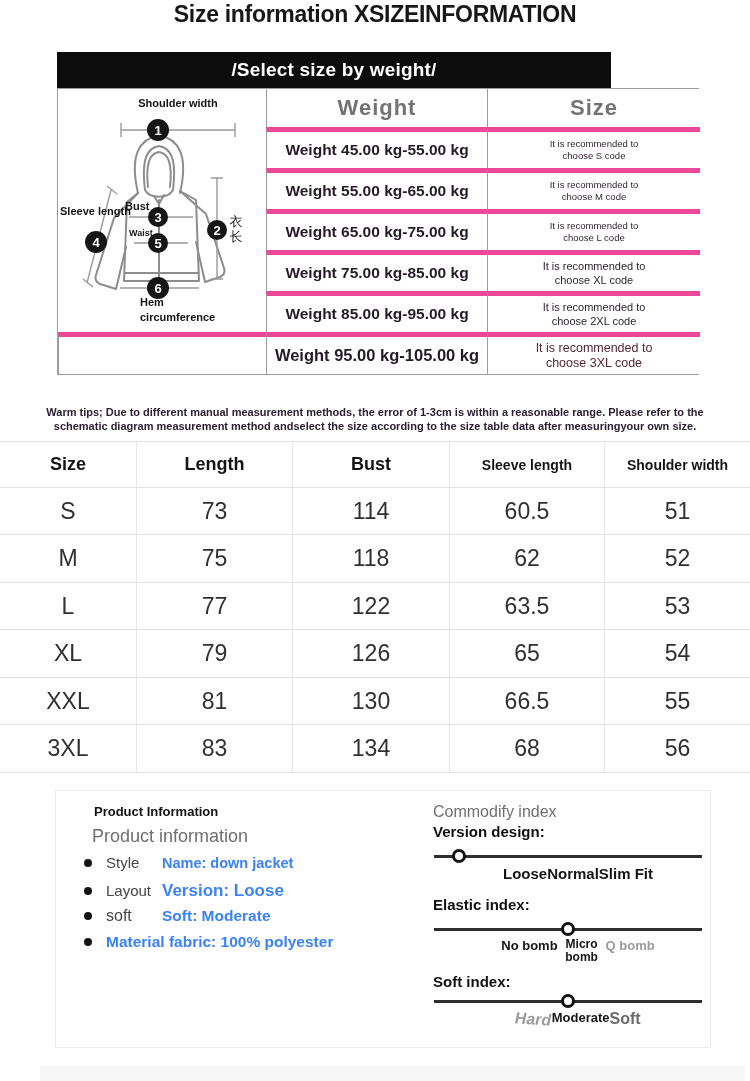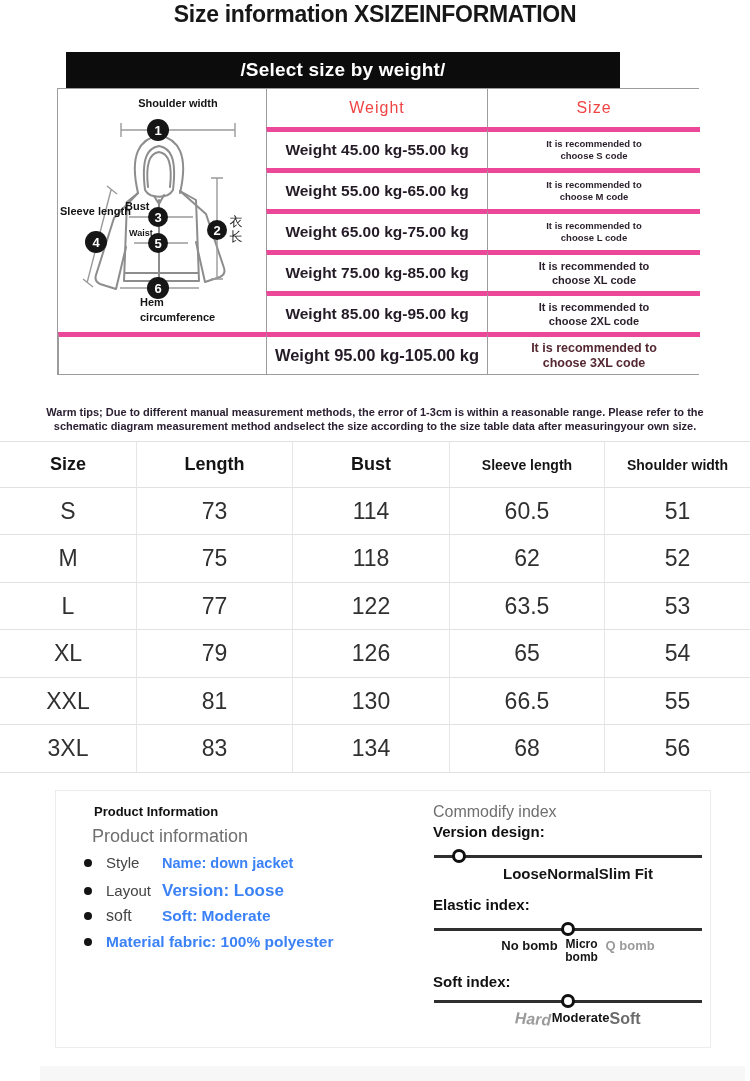--- a/index.html
+++ b/index.html
@@ -11,36 +11,36 @@
   }
   
   .page-title {
     position:absolute; top:1px; left:0; width:100%; text-align:center;
     font-size:23px; font-weight:bold; letter-spacing:-0.3px; color:#171717;
   }
   
   .banner {
     position:absolute; left:57px; top:52px; width:554px; height:36px;
     background:#0c0c0c; color:#fff; display:flex; align-items:center; justify-content:center;
-    font-size:19px; font-weight:bold; letter-spacing:0.2px;margin-left:9px;
+    font-size:19px; font-weight:bold; letter-spacing:0.2px;
   }
   
   .wgrid {
     position:absolute; left:57px; top:88px; width:642px;
     display:grid; grid-template-columns:208px 221px 213px;
     grid-template-rows:38px 41px 41px 41px 41px 41px 42px;
     border:1px solid #9c9c9c;
   }
   .wcell { border-left:1px solid #9c9c9c; border-top:5px solid #ec4899;
     display:flex; flex-direction:column; align-items:center; justify-content:center;
     text-align:center; background:#fff; }
   .wcell.nt { border-top:none; } .wcell.nl { border-left:none; }
-  .whead { font-size:16px; font-weight:normal; color:#ef4444; letter-spacing:1px; }
+  .whead { font-size:22px; font-weight:bold; color:#737373; letter-spacing:1px; }
   .wweight { font-size:15.5px; font-weight:bold; color:#241b26; }
-  .wrec { font-size:9.5px; font-weight:bold; color:#2a1f2b; line-height:12px; }
+  .wrec { font-size:9.5px; font-weight:normal; color:#2a1f2b; line-height:12px; }
   .wrec.md { font-size:11px; line-height:14px; }
   .row6 .wweight { font-size:16.5px; }
   .row6 .wrec { font-size:12.5px; line-height:15px; color:#542731; }
   .diagram-cell { grid-column:1; grid-row:1/7; padding:0; }
   .empty-cell { grid-column:1; grid-row:7; }
   svg text { font-family:"Liberation Sans","DejaVu Sans",sans-serif; }
   .svg-label { font-size:11px; font-weight:bold; fill:#141414; }
   .svg-label.sm { font-size:9px; }
   .svg-num { font-size:13px; font-weight:bold; fill:#ffffff; text-anchor:middle; }
   .svg-cn { font-size:13px; fill:#232323; text-anchor:middle; }

